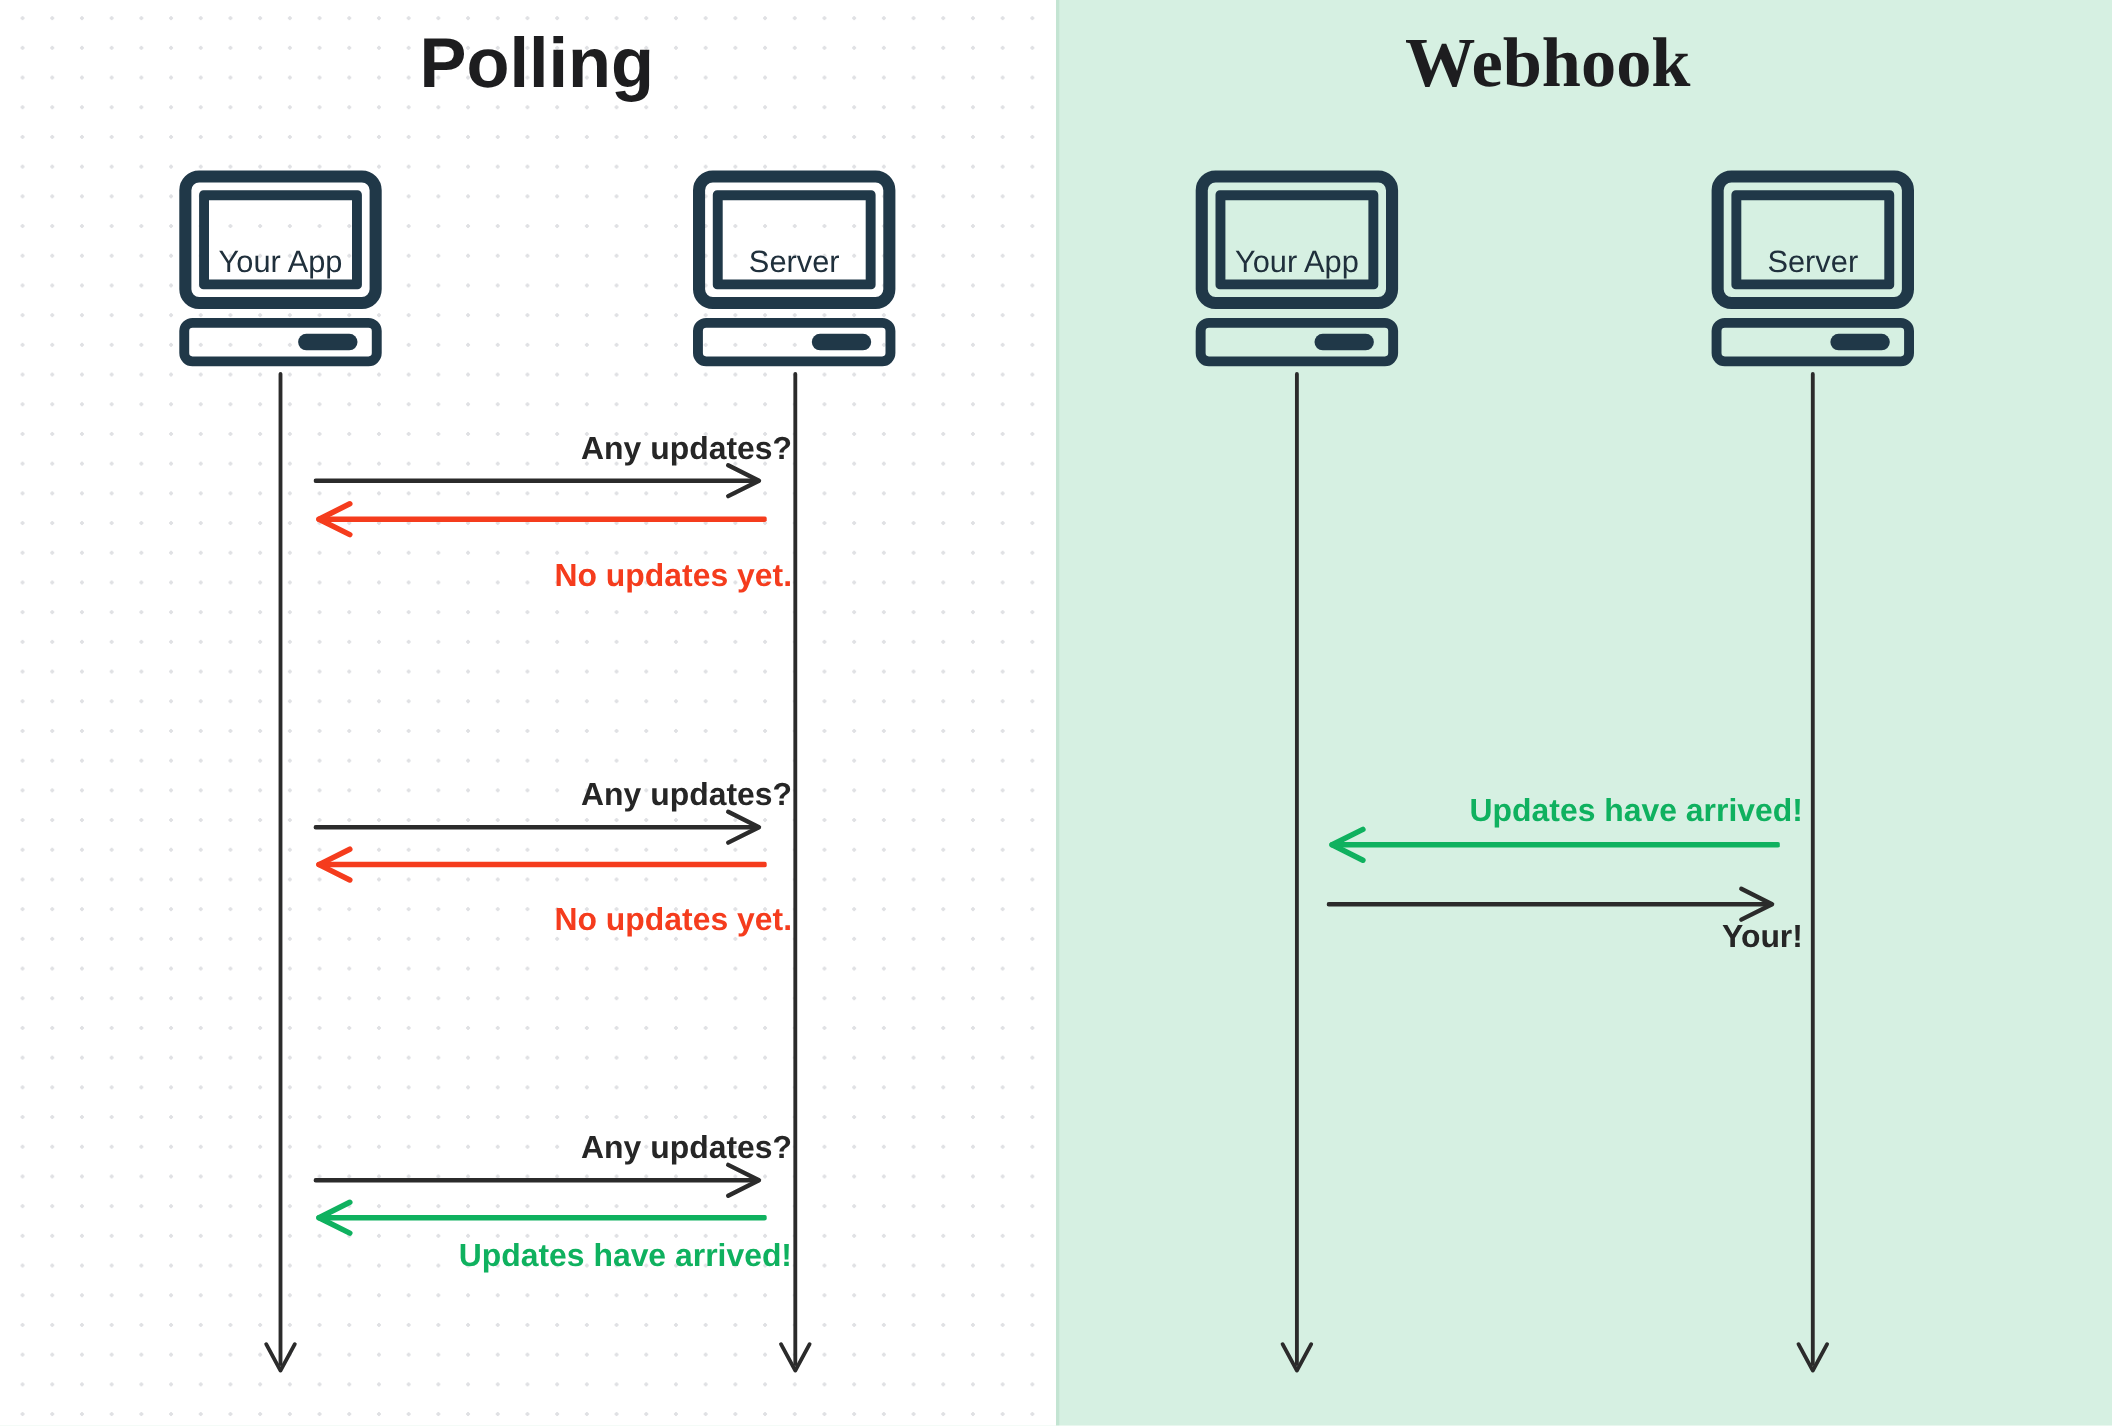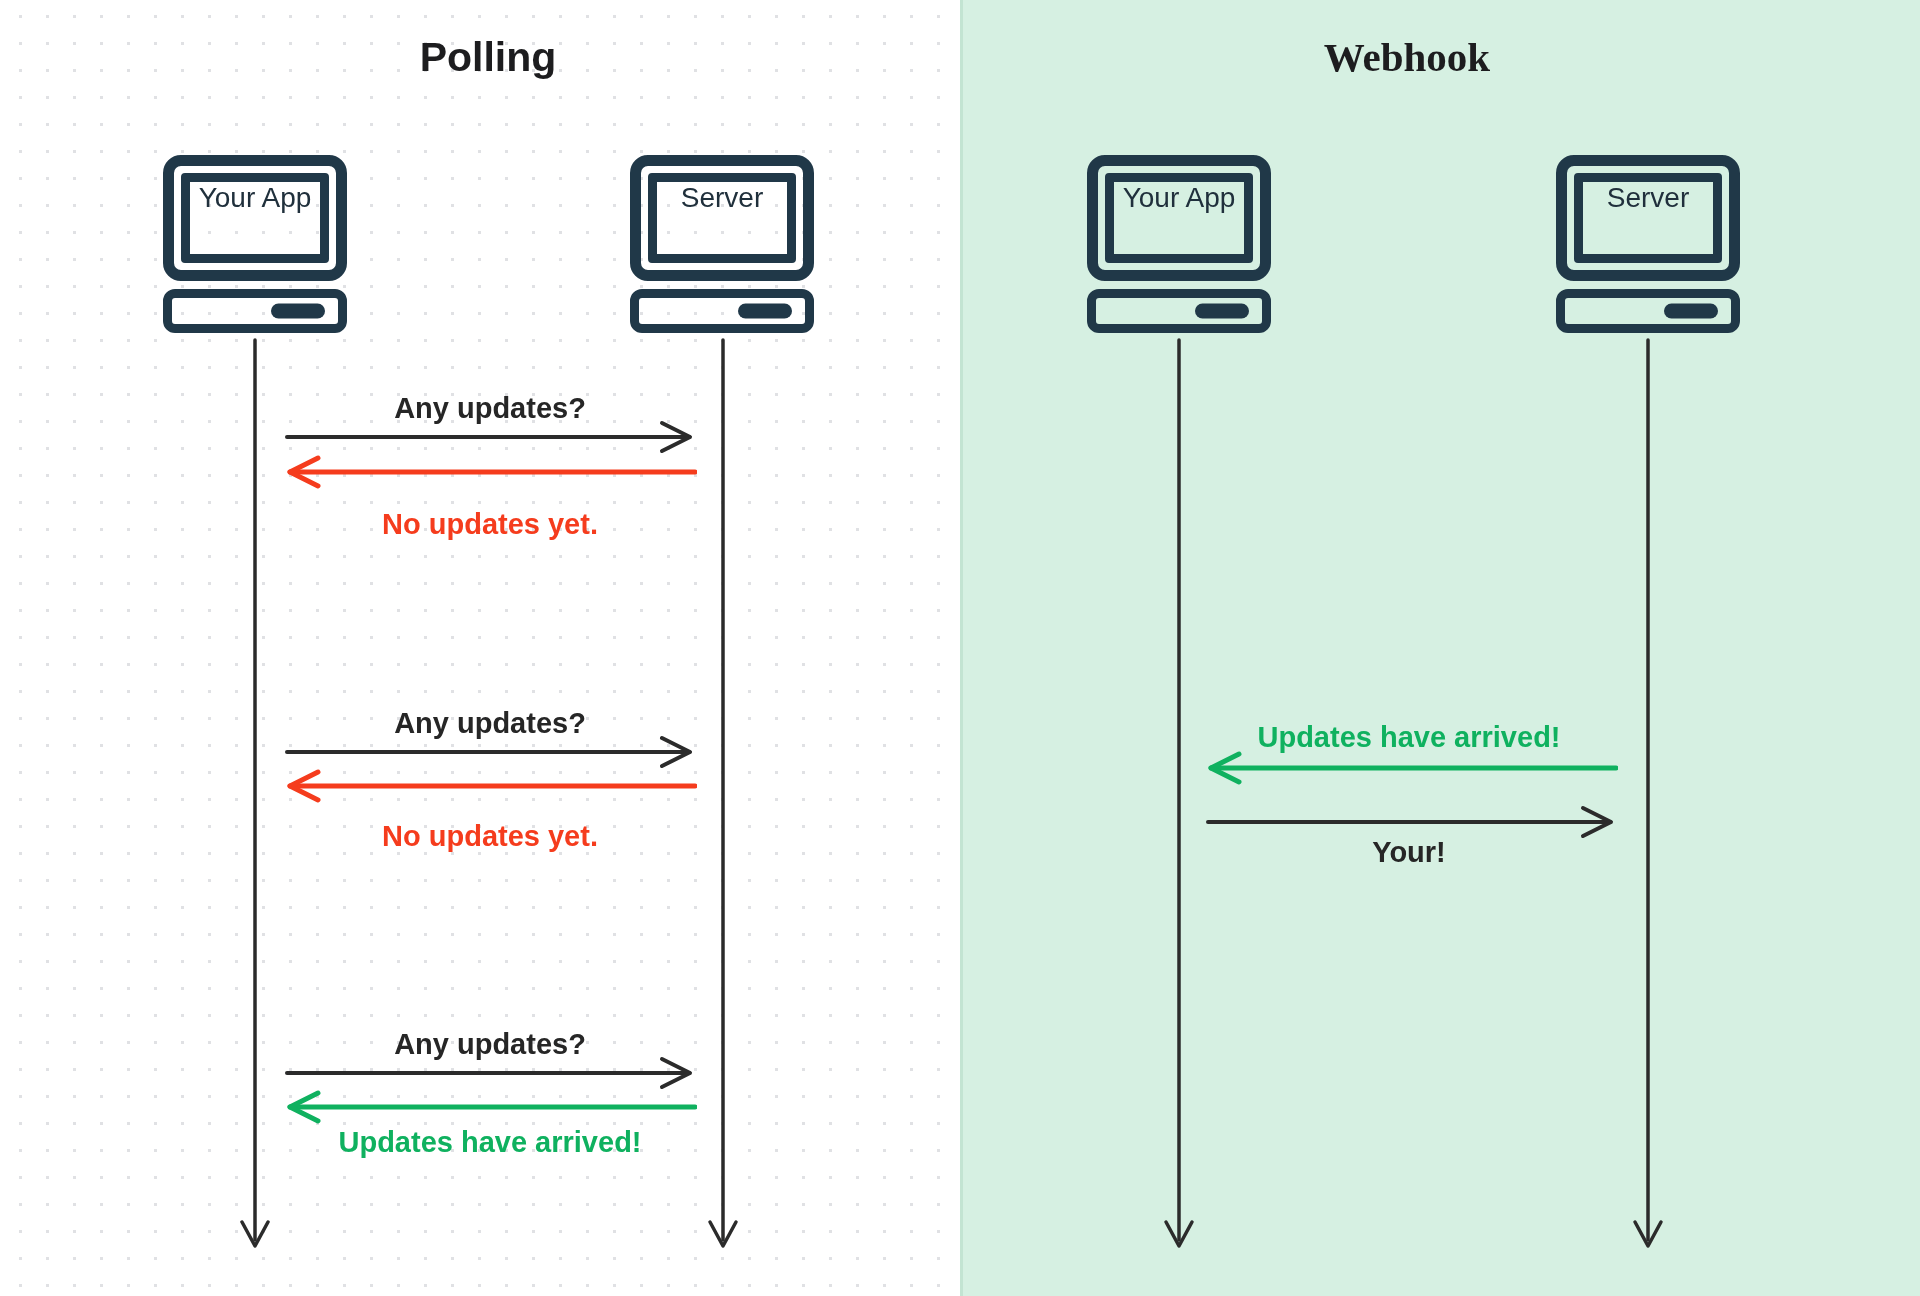--- a/index.html
+++ b/index.html
@@ -25,33 +25,33 @@
     background-image:radial-gradient(circle,var(--dot) 1.7px,transparent 1.9px);
     background-size:27px 27px;background-position:7px 3px;
   }
   .panel-right{
     left:960px;width:960px;background:var(--panel-right-bg);
     border-left:3px solid var(--panel-edge);
   }
 
   .title{
     position:absolute;top:26px;transform:translateX(-50%);
-    font-size:41px;line-height:62px;font-weight:600;color:var(--text);
+    font-size:64px;line-height:62px;font-weight:600;color:var(--text);
     white-space:nowrap;
   }
 
   
   .computer{position:absolute;width:184px;}
   .monitor{
     width:184px;height:126px;border:11px solid var(--navy);border-radius:18px;
     display:flex;align-items:center;justify-content:center;
   }
   .screen{
     width:148px;height:90px;border:9px solid var(--navy);border-radius:4px;
-    display:flex;align-items:flex-start;justify-content:center;
+    display:flex;align-items:flex-end;justify-content:center;
   }
   .screen-label{
     font-size:28px;font-weight:500;color:#20303c;white-space:nowrap;letter-spacing:0;
   }
   .base{
     position:relative;width:184px;height:44px;margin-top:8px;
     border:9px solid var(--navy);border-radius:12px;
   }
   .base .button{
     position:absolute;right:13px;top:50%;transform:translateY(-50%);
@@ -66,21 +66,21 @@
 
   
   .msg-arrow{position:absolute;width:412px;height:34px;}
   .msg-arrow line,.msg-arrow polyline{fill:none;stroke-linecap:round;stroke-linejoin:round;}
   .msg-arrow.black line,.msg-arrow.black polyline{stroke:var(--ink);stroke-width:4;}
   .msg-arrow.red line,.msg-arrow.red polyline{stroke:var(--red);stroke-width:5;}
   .msg-arrow.green line,.msg-arrow.green polyline{stroke:var(--green);stroke-width:5;}
 
   .msg-label{
     position:absolute;width:460px;transform:translateX(-50%);
-    text-align:center;font-size:29px;line-height:32px;font-weight:600;
+    text-align:right;font-size:29px;line-height:32px;font-weight:600;
     color:#262626;white-space:nowrap;
   }
   .msg-label.red{color:var(--red);margin-top:20px;}
   .msg-label.green{color:var(--green);}
 </style>
 </head>
 <body>
 
 <div class="canvas">
 

